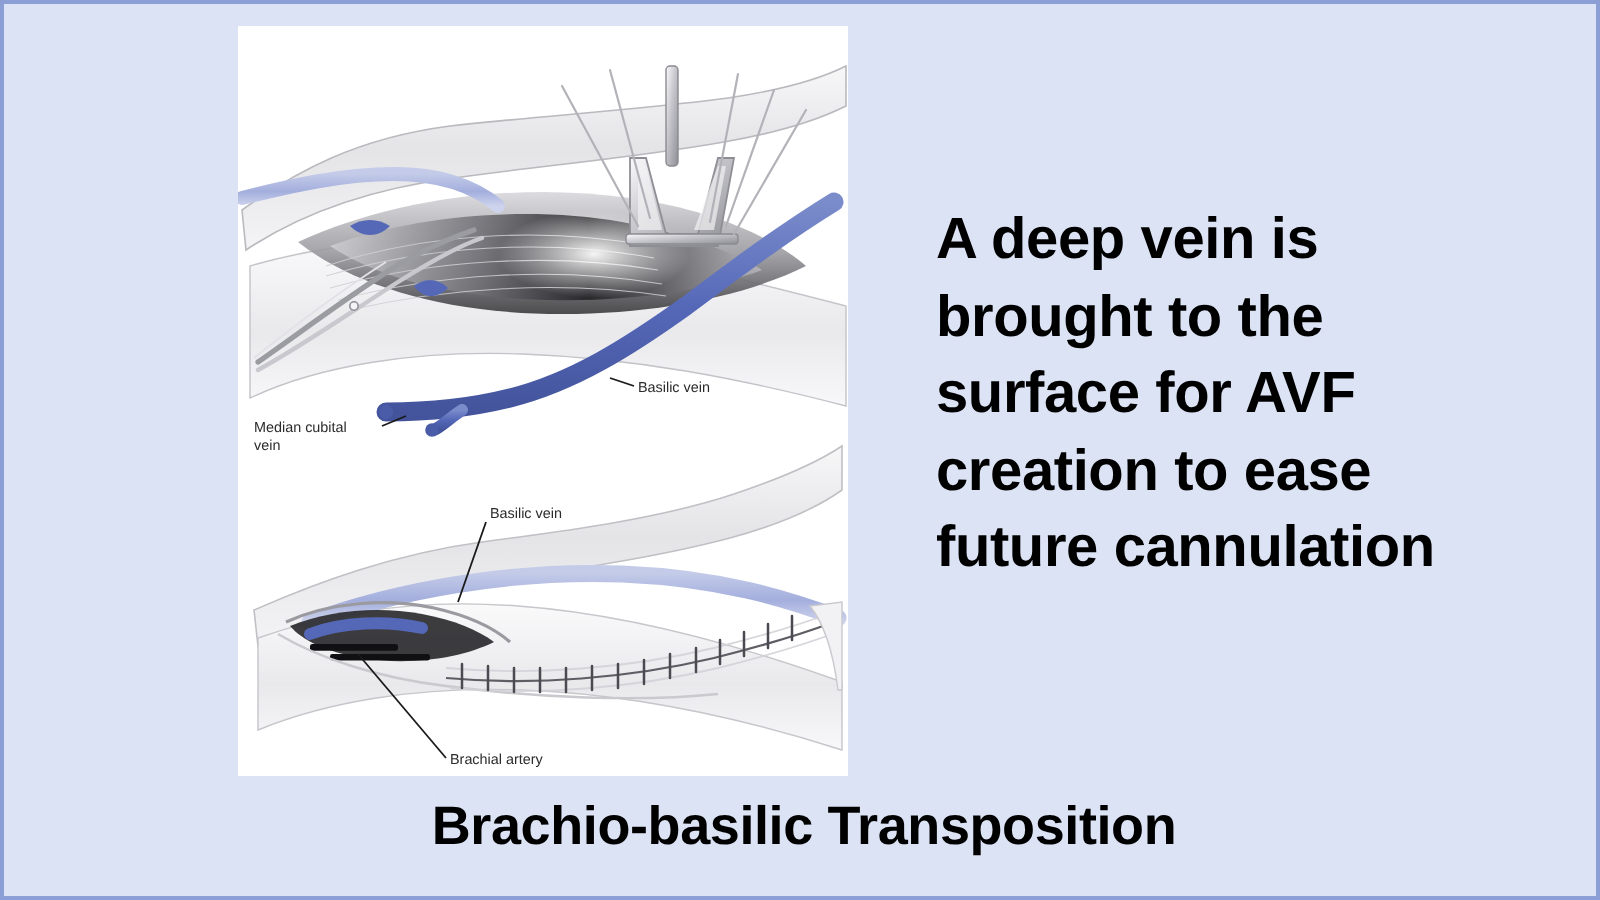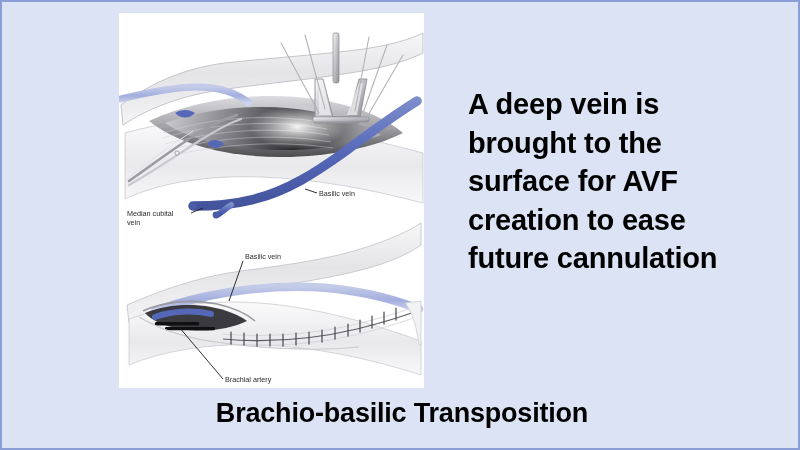--- a/index.html
+++ b/index.html
@@ -43,21 +43,21 @@
   }
   .leader {
     stroke: #1a1a1a;
     stroke-width: 0.9;
     fill: none;
   }
   
   #body-text {
     position: absolute;
     left: 466px;
-    top: 83px;
+    top: 99px;
     width: 290px;
     color: #000000;
     font-family: "Liberation Sans", sans-serif;
     font-weight: bold;
     font-size: 29px;
     line-height: 38.5px;
     letter-spacing: -0.2px;
   }
   
   #caption {

